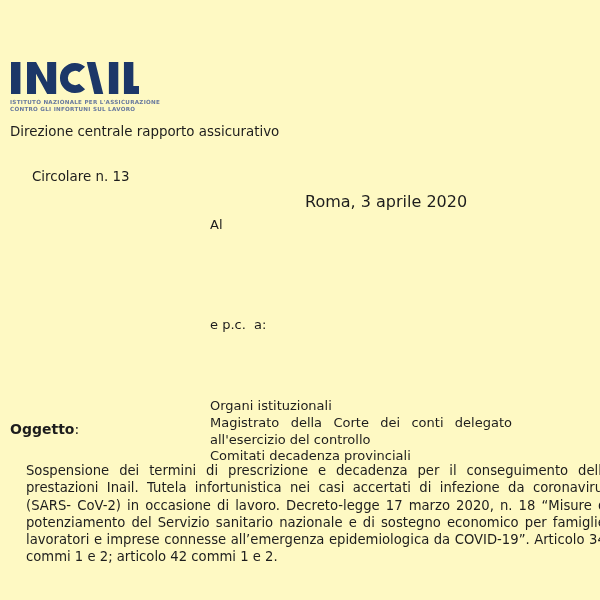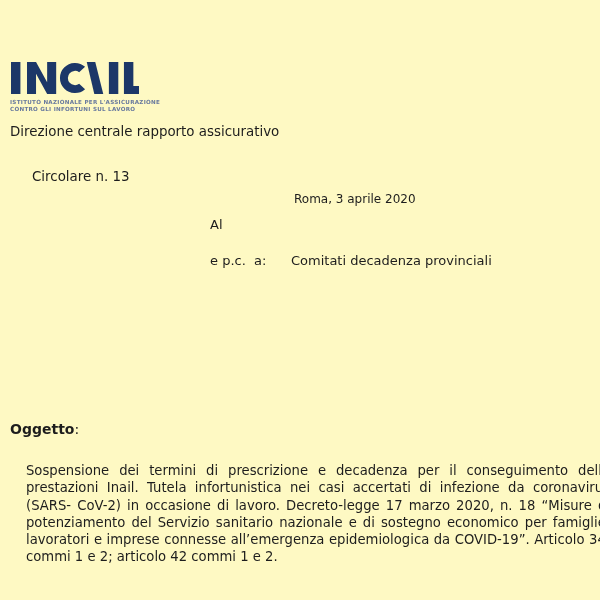--- a/index.html
+++ b/index.html
@@ -18,23 +18,23 @@
   .sr-only{position:absolute;width:1px;height:1px;overflow:hidden;clip:rect(0 0 0 0);white-space:nowrap;}
   .logo-sub{
     margin-top:5px;
     font-size:5.6px;line-height:7px;letter-spacing:.28px;
     color:#68799e;font-weight:bold;
   }
   
   .dept{position:absolute;left:10px;top:124px;font-size:13.4px;line-height:16.6px;}
   .circ{position:absolute;left:10px;top:169px;font-size:13.4px;margin-left:22px;}
   
-  .date{position:absolute;left:294px;top:192px;font-size:12px;}
+  .date{position:absolute;left:305px;top:192px;font-size:16px;}
   .addr{position:absolute;left:210px;top:217px;width:383px;font-size:13px;line-height:16.8px;}
-  .addr-row{display:flex;align-items:flex-start;}
+  .addr-row{display:flex;align-items:flex-start;flex-direction:column;}
   .addr-lbl{width:81px;flex:0 0 81px;}
   .addr-lbl.pre{white-space:pre;}
   .addr-val{width:302px;flex:0 0 302px;}
   .just{text-align:justify;}
   .cc-row{margin-top:19px;}
   
   .subject-title{position:absolute;left:10px;top:421px;font-size:14px;}
   .subject-title .b{font-weight:bold;margin-top:48px;}
   .body-par{
     position:absolute;left:10px;top:446px;width:584px;
@@ -71,20 +71,22 @@
 
   <div class="date">Roma, 3 aprile 2020</div>
 
   <div class="addr">
     <div class="addr-row">
       <div class="addr-lbl">Al</div>
     </div>
     <div class="addr-row cc-row">
       <div class="addr-lbl pre">e p.c.  a:</div>
       <div class="addr-val">
+        <div>Organi istituzionali</div>
+        <div class="just">Magistrato della Corte dei conti delegato all'esercizio del controllo</div>
         <div>Comitati decadenza provinciali</div>
       </div>
     </div>
   </div>
 
   <div class="subject-title">
     <span class="b">Oggetto</span><span>:</span>
   </div>
   <p class="body-par">Sospensione dei termini di prescrizione e decadenza per il conseguimento delle prestazioni Inail. Tutela infortunistica nei casi accertati di infezione da coronavirus (SARS- CoV-2) in occasione di lavoro. Decreto-legge 17 marzo 2020, n. 18 “Misure di potenziamento del Servizio sanitario nazionale e di sostegno economico per famiglie, lavoratori e imprese connesse all’emergenza epidemiologica da COVID-19”. Articolo 34, commi 1 e 2; articolo 42 commi 1 e 2.</p>
 

